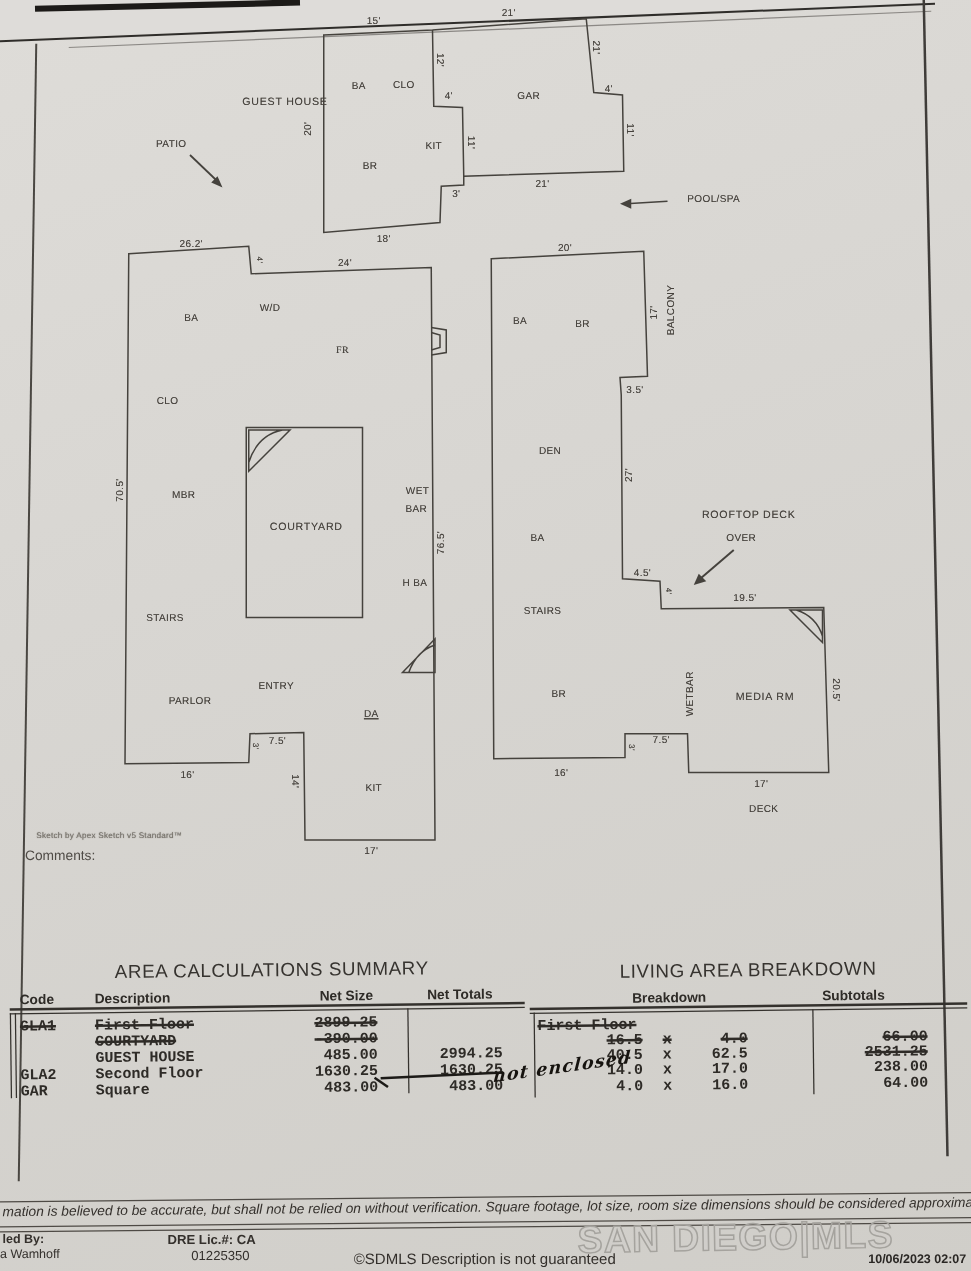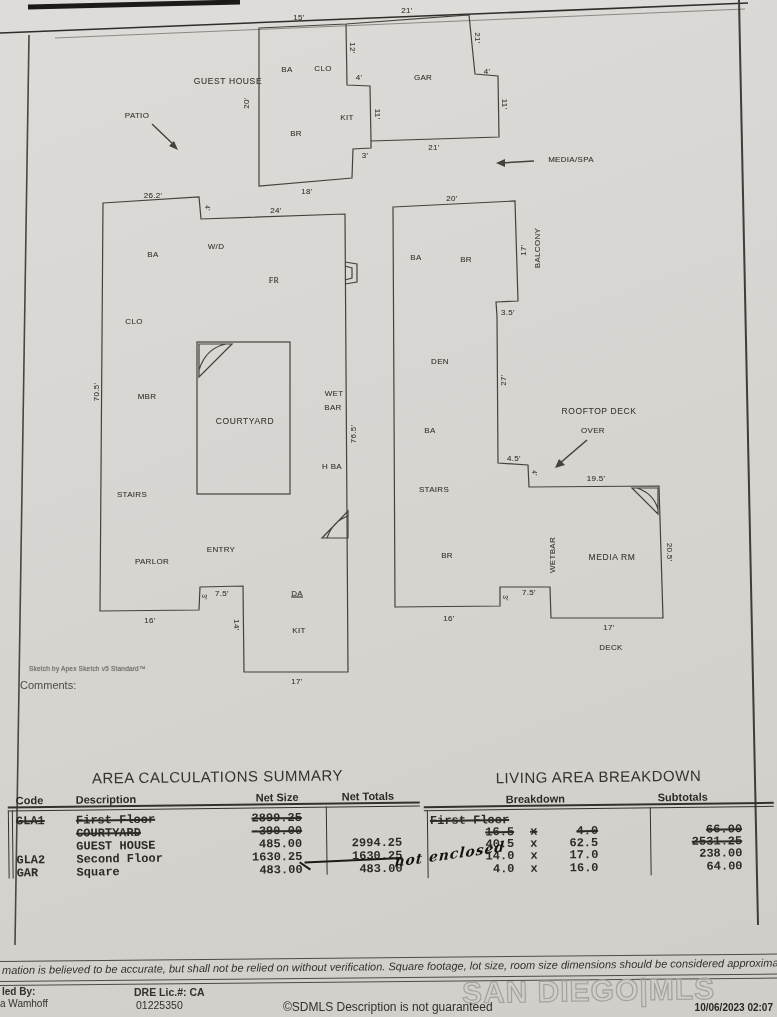--- a/index.html
+++ b/index.html
@@ -74,39 +74,39 @@
     <div class="lbl" style="left: 359px; top: 77px; transform: translate(-50%, -50%);">4'</div>
     <div class="lbl" style="left: 246px; top: 103px; transform: translate(-50%, -50%) rotate(-90deg);">20'</div>
     <div class="lbl" style="left: 347px; top: 117px; transform: translate(-50%, -50%);">KIT</div>
     <div class="lbl" style="left: 377px; top: 114px; transform: translate(-50%, -50%) rotate(90deg);">11'</div>
     <div class="lbl" style="left: 504px; top: 104px; transform: translate(-50%, -50%) rotate(90deg);">11'</div>
     <div class="lbl" style="left: 296px; top: 133px; transform: translate(-50%, -50%);">BR</div>
     <div class="lbl" style="left: 365px; top: 155px; transform: translate(-50%, -50%);">3'</div>
     <div class="lbl" style="left: 434px; top: 147px; transform: translate(-50%, -50%);">21'</div>
     <div class="lbl" style="left: 307px; top: 191px; transform: translate(-50%, -50%);">18'</div>
     <div class="lbl" style="left: 137px; top: 115px; transform: translate(-50%, -50%);">PATIO</div>
-    <div class="lbl" style="left: 571px; top: 159px; transform: translate(-50%, -50%);">MEDIA/SPA</div>
+    <div class="lbl" style="left: 571px; top: 159px; transform: translate(-50%, -50%);">POOL/SPA</div>
     <div class="lbl" style="left: 153px; top: 195px; transform: translate(-50%, -50%);">26.2'</div>
     <div class="lbl tiny" style="left: 207px; top: 208px; transform: translate(-50%, -50%) rotate(90deg);">4'</div>
     <div class="lbl" style="left: 276px; top: 210px; transform: translate(-50%, -50%);">24'</div>
     <div class="lbl" style="left: 153px; top: 254px; transform: translate(-50%, -50%);">BA</div>
     <div class="lbl" style="left: 216px; top: 246px; transform: translate(-50%, -50%);">W/D</div>
     <div class="lbl" style="left: 274px; top: 280px; transform: translate(-50%, -50%); font-family: Liberation Serif, serif;">FR</div>
     <div class="lbl" style="left: 134px; top: 321px; transform: translate(-50%, -50%);">CLO</div>
     <div class="lbl" style="left: 96px; top: 392px; transform: translate(-50%, -50%) rotate(-90deg);">70.5'</div>
     <div class="lbl" style="left: 147px; top: 396px; transform: translate(-50%, -50%);">MBR</div>
     <div class="lbl big" style="left: 245px; top: 421px; transform: translate(-50%, -50%);">COURTYARD</div>
     <div class="lbl" style="left: 334px; top: 393px; transform: translate(-50%, -50%);">WET</div>
     <div class="lbl" style="left: 333px; top: 407px; transform: translate(-50%, -50%);">BAR</div>
     <div class="lbl" style="left: 353px; top: 434px; transform: translate(-50%, -50%) rotate(-90deg);">76.5'</div>
     <div class="lbl" style="left: 332px; top: 466px; transform: translate(-50%, -50%);">H BA</div>
     <div class="lbl" style="left: 132px; top: 494px; transform: translate(-50%, -50%);">STAIRS</div>
     <div class="lbl" style="left: 152px; top: 561px; transform: translate(-50%, -50%);">PARLOR</div>
     <div class="lbl" style="left: 221px; top: 549px; transform: translate(-50%, -50%);">ENTRY</div>
-    <div class="lbl" style="left: 297px; top: 593px; transform: translate(-50%, -50%); text-decoration: underline;">DA</div>
+    <div class="lbl" style="left: 297px; top: 571px; transform: translate(-50%, -50%); text-decoration: underline;">DA</div>
     <div class="lbl tiny" style="left: 204px; top: 597px; transform: translate(-50%, -50%) rotate(90deg);">3'</div>
     <div class="lbl" style="left: 222px; top: 593px; transform: translate(-50%, -50%);">7.5'</div>
     <div class="lbl" style="left: 150px; top: 620px; transform: translate(-50%, -50%);">16'</div>
     <div class="lbl" style="left: 236px; top: 625px; transform: translate(-50%, -50%) rotate(90deg);">14'</div>
     <div class="lbl" style="left: 299px; top: 630px; transform: translate(-50%, -50%);">KIT</div>
     <div class="lbl" style="left: 297px; top: 681px; transform: translate(-50%, -50%);">17'</div>
     <div class="lbl" style="left: 452px; top: 198px; transform: translate(-50%, -50%);">20'</div>
     <div class="lbl" style="left: 416px; top: 257px; transform: translate(-50%, -50%);">BA</div>
     <div class="lbl" style="left: 466px; top: 259px; transform: translate(-50%, -50%);">BR</div>
     <div class="lbl" style="left: 523px; top: 250px; transform: translate(-50%, -50%) rotate(-90deg);">17'</div>
@@ -209,15 +209,15 @@
 <div style="position:absolute;left:0;top:961px;width:777px;border-top:1.6px solid #4e4a45;transform:rotate(-.55deg);transform-origin:left"></div>
 <div class="foot" style="left:2px;top:964px;width:775px;font:italic 11px 'Liberation Sans',sans-serif;white-space:nowrap;overflow:hidden;transform:rotate(-.55deg);transform-origin:left">mation is believed to be accurate, but shall not be relied on without verification.  Square footage, lot size, room size dimensions should be considered approximate</div>
 <div style="position:absolute;left:0;top:981px;width:777px;border-top:1.4px solid #4e4a45;transform:rotate(-.55deg);transform-origin:left"></div>
 <div style="position:absolute;left:0;top:984.5px;width:777px;border-top:1.4px solid #4e4a45;transform:rotate(-.55deg);transform-origin:left"></div>
 
 <div id="watermark">SAN DIEGO|MLS</div>
 
 <div class="foot" style="left:2px;top:986px;font:700 10px 'Liberation Sans',sans-serif">led By:</div>
 <div class="foot" style="left:0;top:998px;font:10px 'Liberation Sans',sans-serif">a Wamhoff</div>
 <div class="foot" style="left:134px;top:986px;font:700 10.5px 'Liberation Sans',sans-serif">DRE Lic.#: CA</div>
-<div class="foot" style="left:136px;top:999px;font:10.5px 'Liberation Sans',sans-serif">01225350</div>
+<div class="foot" style="left:153px;top:999px;font:10.5px 'Liberation Sans',sans-serif">01225350</div>
 <div class="foot" style="left:283px;top:1000px;font:12px 'Liberation Sans',sans-serif">©SDMLS Description is not guaranteed</div>
 <div class="foot" style="right:4px;top:1002px;font:700 10px 'Liberation Sans',sans-serif;color:#2a2724">10/06/2023 02:07</div>
 
 </body></html>

